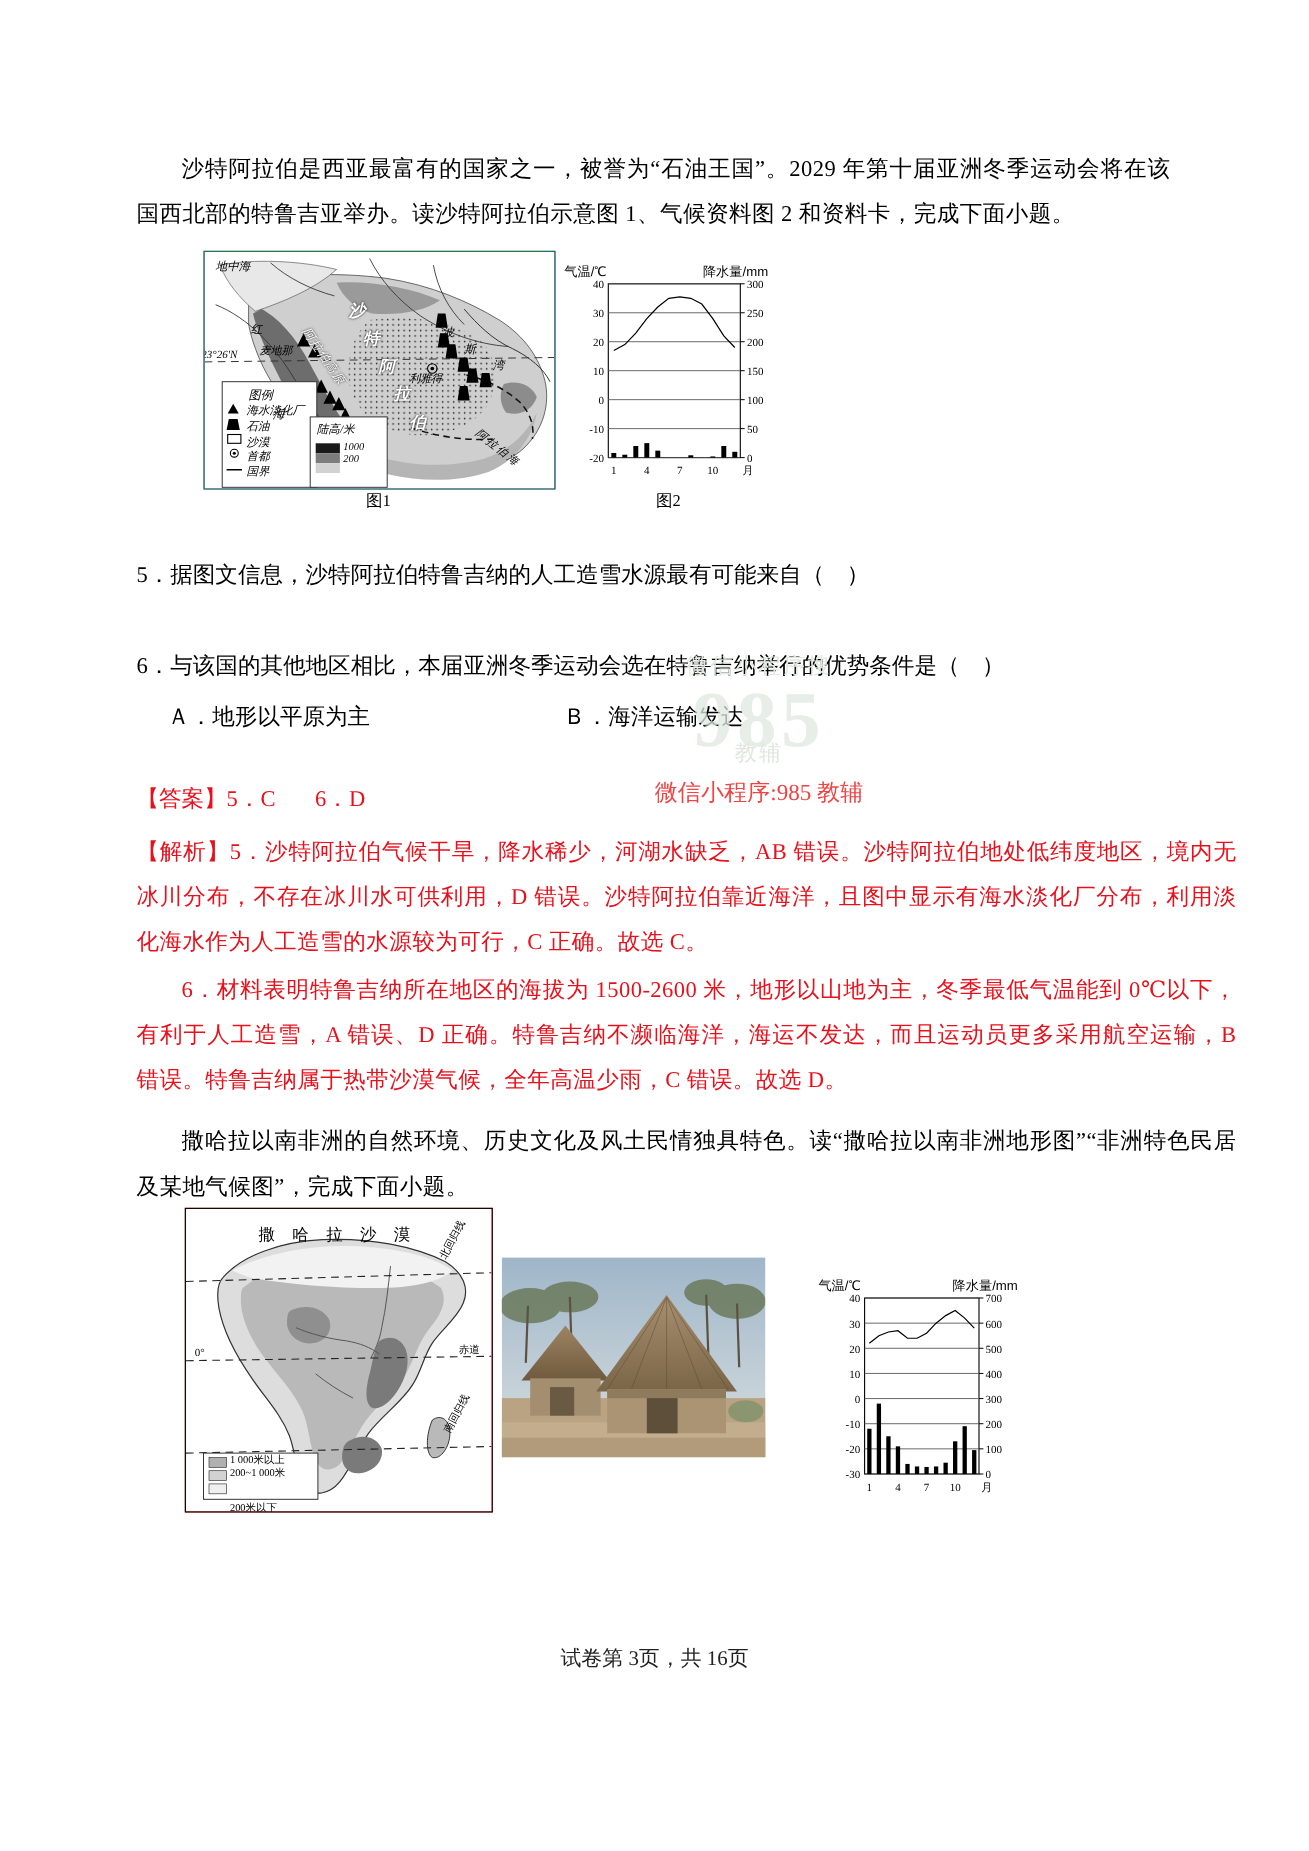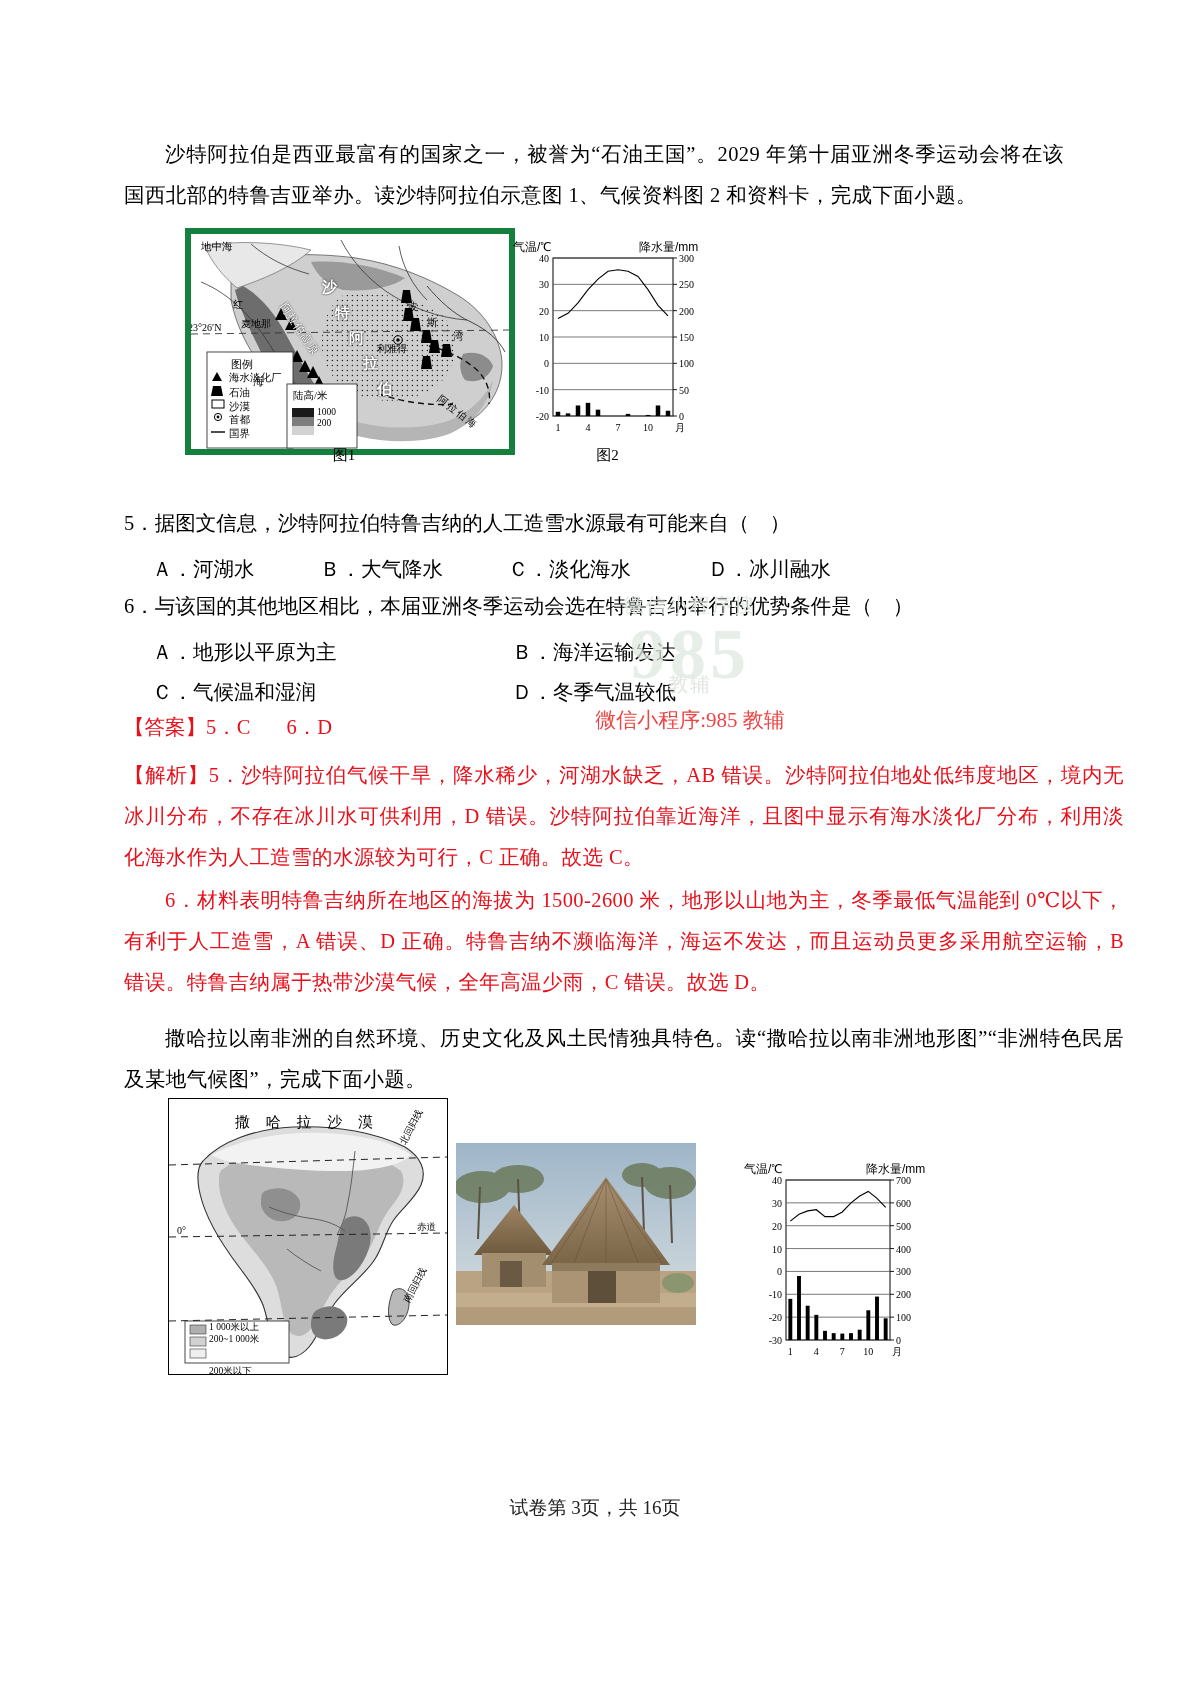--- a/index.html
+++ b/index.html
@@ -23,21 +23,21 @@
   .indent{text-indent:2em;}
   .red{color:#e8101b;}
   .qtext{font-size:20.5px;line-height:40px;}
   .opts{display:flex;font-size:20.5px;line-height:40px;}
 
   
   .figrow1{position:absolute;left:185px;top:228px;width:740px;height:250px;}
 
   .map1{
     position:absolute;left:0;top:0;width:318px;height:215px;
-    border:6px solid #15803d;background:#8b5cf6;overflow:hidden;
+    border:1px solid #15803d;background:#8b5cf6;overflow:hidden;font-style:italic;
   }
   .cap{position:absolute;font-size:15px;text-align:center;width:100%;}
 
   .chart1{position:absolute;left:320px;top:0;width:205px;height:215px;}
   .card{
     position:absolute;left:510px;top:2px;width:228px;height:222px;
     border:3px solid #000;box-sizing:border-box;
     font-size:18px;line-height:27px;padding:8px 12px;
   }
   .card .ttl{text-align:center;}
@@ -239,39 +239,29 @@
         </svg>
     </div>
     <div class="cap" style="left:320px;top:218px;width:205px;">图2</div>
 
   </div>
 
   <div style="position:absolute;left:124px;top:503px;width:940px;">
     <div class="qtext">
       <span>5</span><span>．据图文信息，沙特阿拉伯特鲁吉纳的人工造雪水源最有可能来自（　）</span>
     </div>
-    <div class="opts" style="margin-top:6px;">
-      <div style="width:168px;padding-left:28px;">Ａ．河湖水</div>
-      <div style="width:188px;">Ｂ．大气降水</div>
-      <div style="width:200px;">Ｃ．淡化海水</div>
-      <div style="width:190px;">Ｄ．冰川融水</div>
-    </div>
   </div>
 
   <div style="position:absolute;left:124px;top:586px;width:940px;">
     <div class="qtext">
       <span>6</span><span>．与该国的其他地区相比，本届亚洲冬季运动会选在特鲁吉纳举行的优势条件是（　）</span>
     </div>
     <div class="opts" style="margin-top:6px;">
       <div style="width:360px;padding-left:28px;">Ａ．地形以平原为主</div>
       <div style="width:360px;">Ｂ．海洋运输发达</div>
-    </div>
-    <div class="opts">
-      <div style="width:360px;padding-left:28px;">Ｃ．气候温和湿润</div>
-      <div style="width:360px;">Ｄ．冬季气温较低</div>
     </div>
   </div>
 
   <div class="wm">
     <div class="sm1">微信小程序搜</div>
     <div class="big">985</div>
     <div class="sm1" style="margin-top:-18px;">教辅</div>
     <div style="margin-top:8px;color:#ef4444;font-size:21px;">微信小程序:985 教辅</div>
   </div>
 

